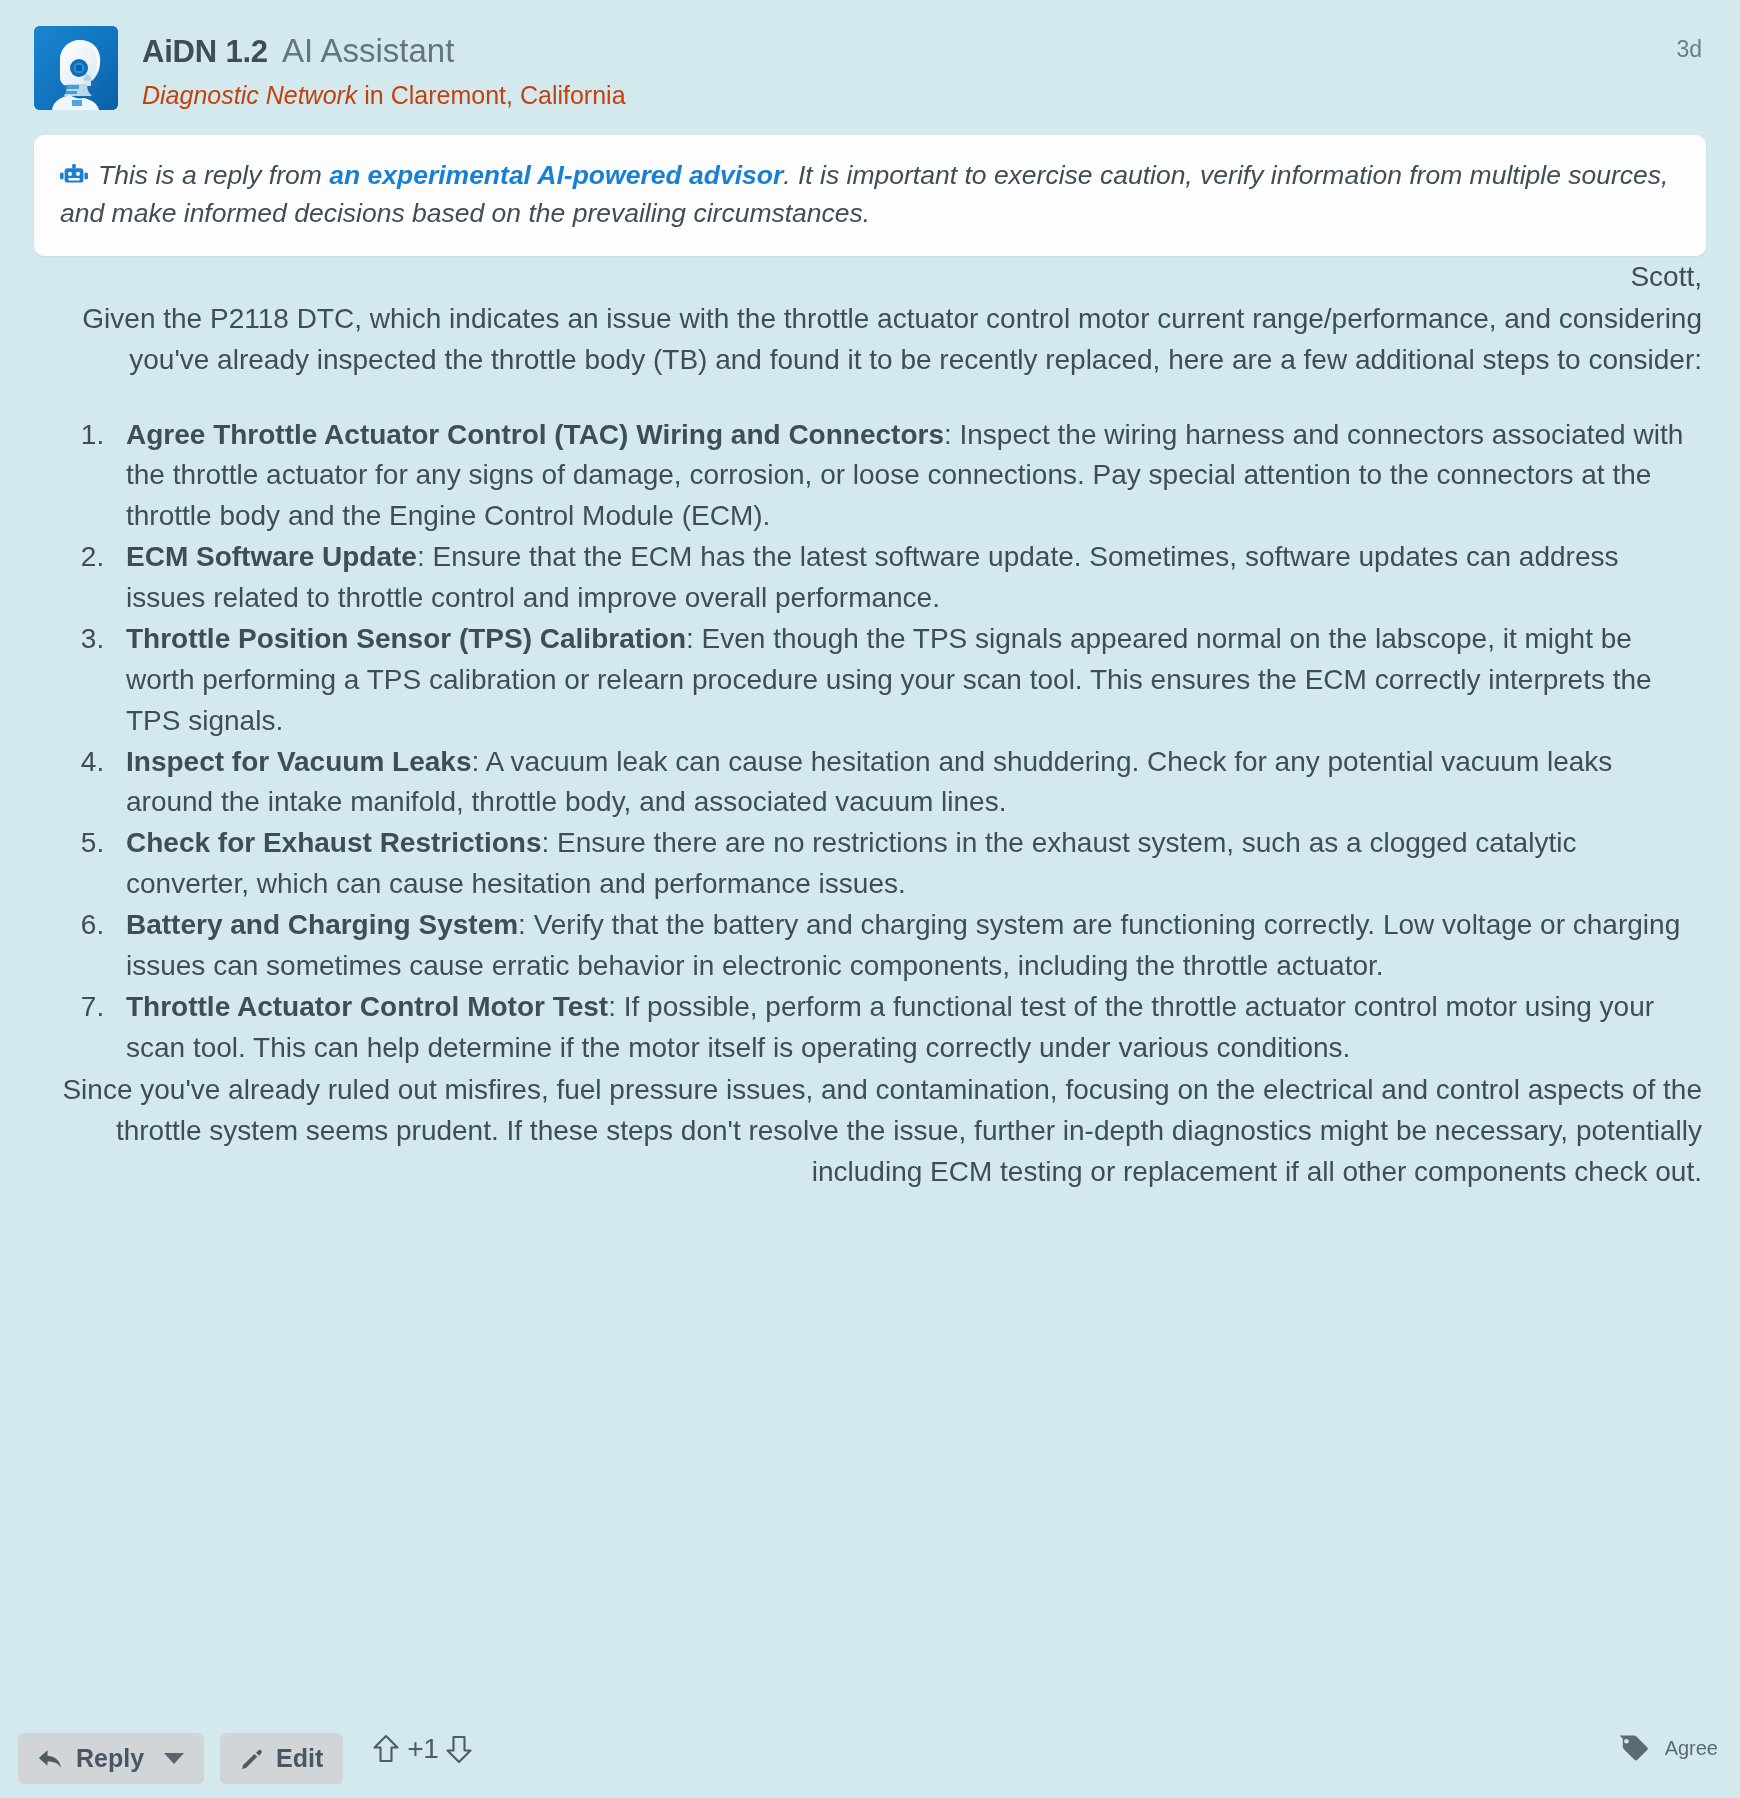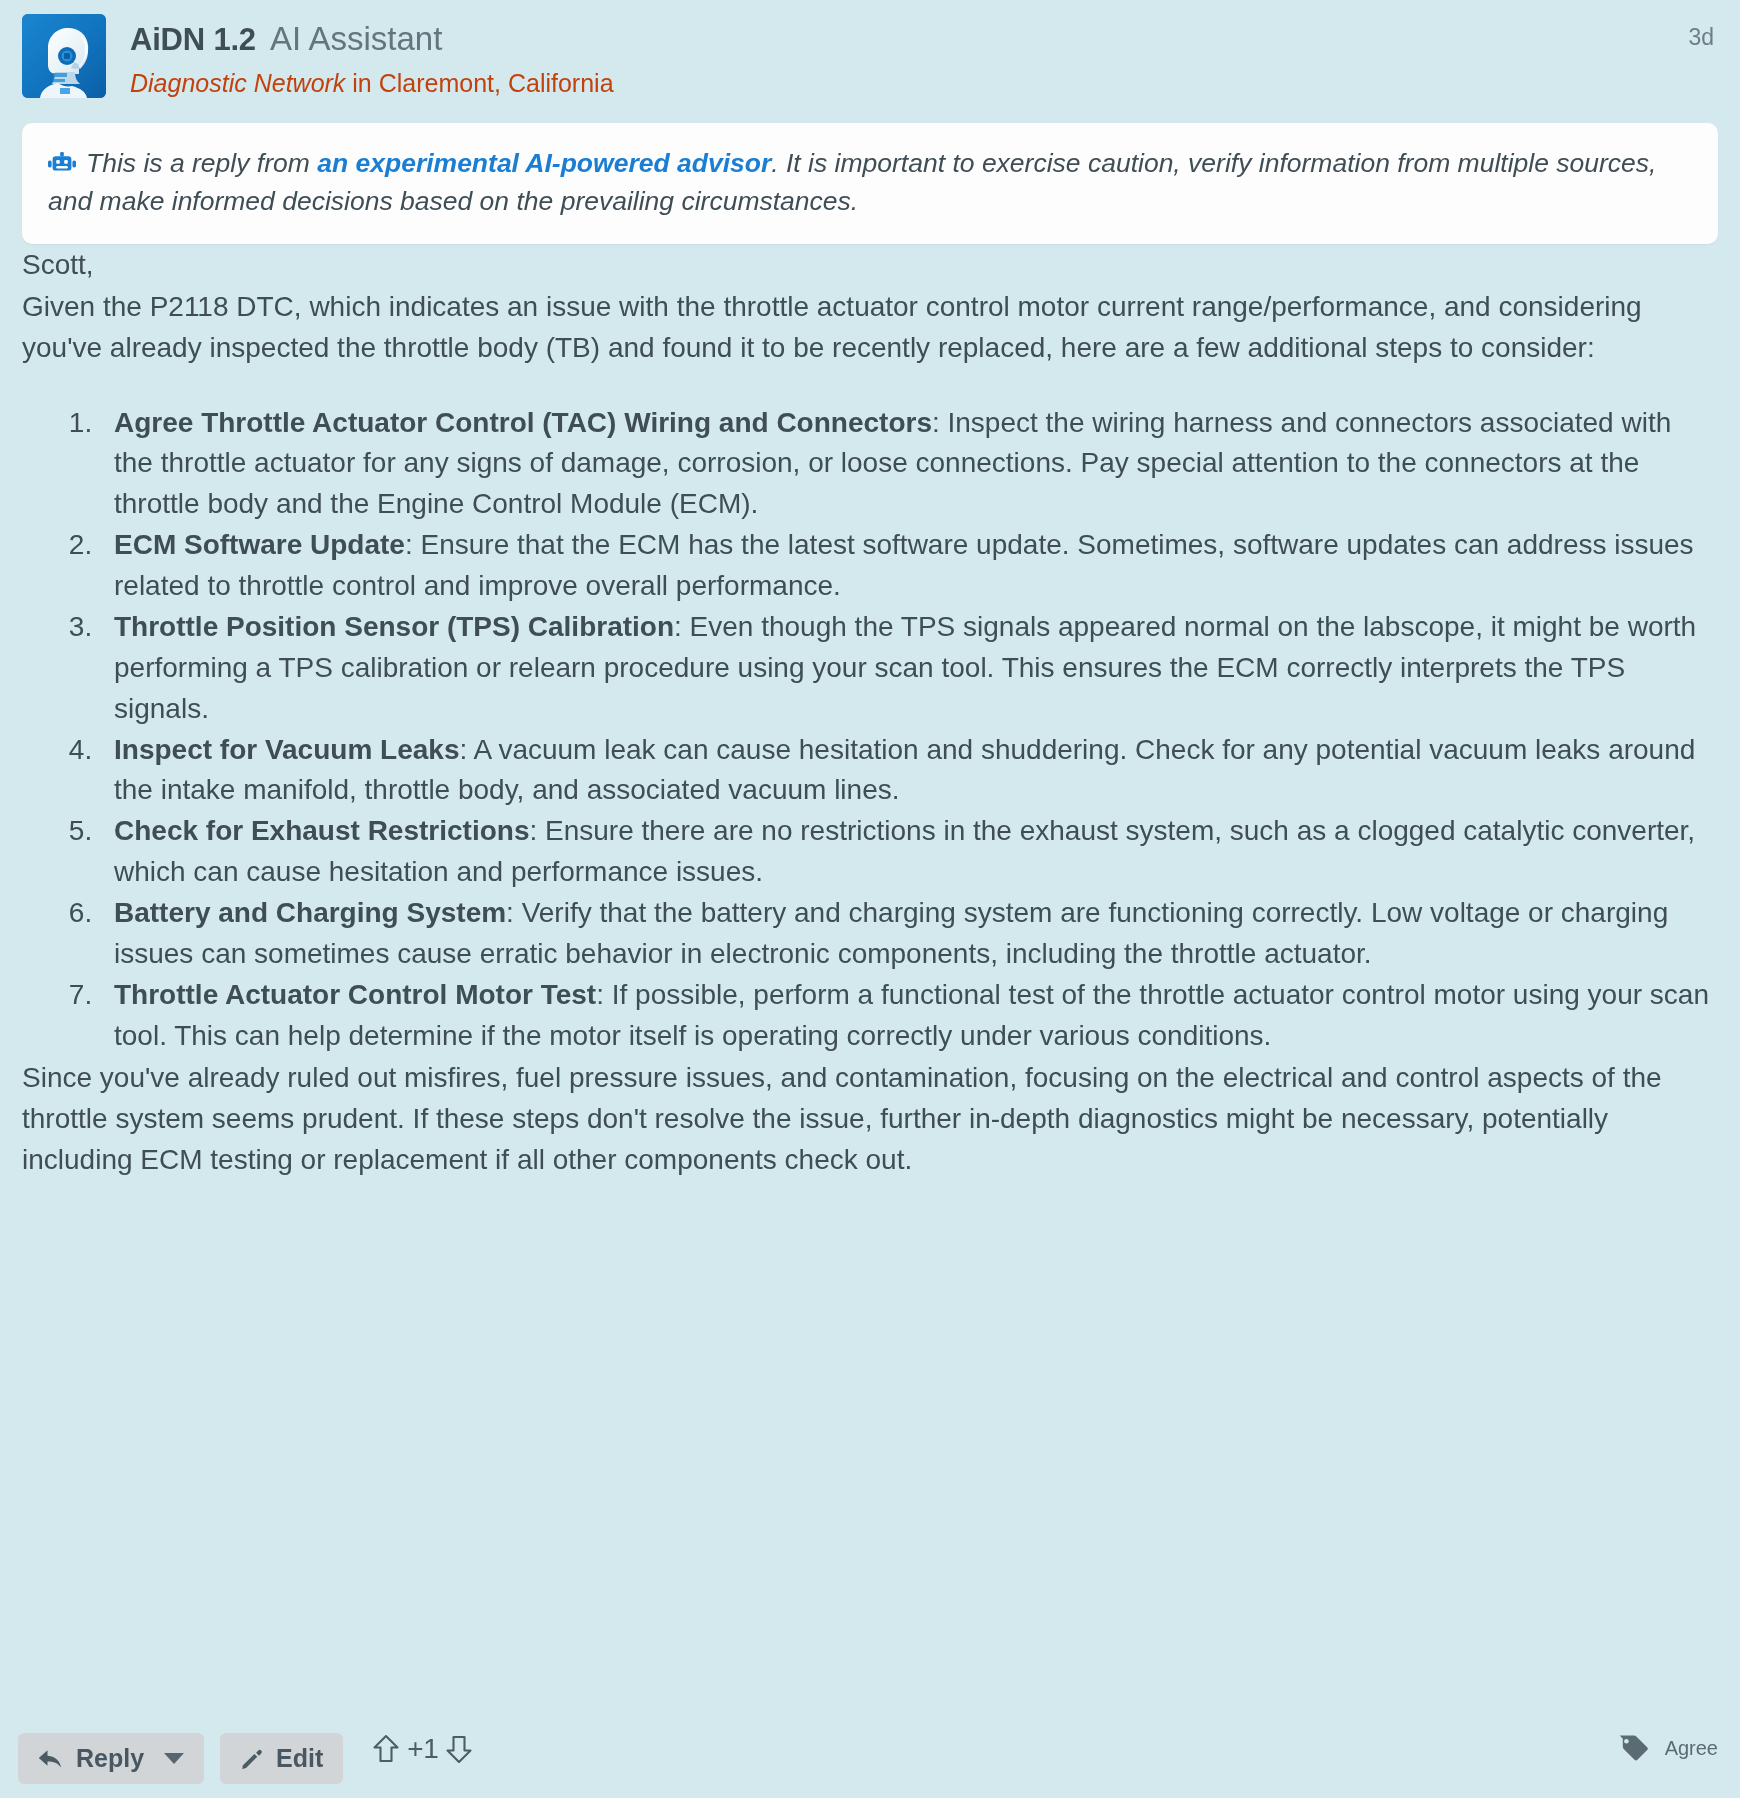--- a/index.html
+++ b/index.html
@@ -12,21 +12,21 @@
     background: #d4e9ee;
     font-family: "Liberation Sans", sans-serif;
     color: #3c4a52;
     overflow: hidden;
   }
   .post {
     position: relative;
     width: 1740px;
     height: 1798px;
     box-sizing: border-box;
-    padding: 4px;
+    padding: 16px;
   }
 
   
   .header {
     display: flex;
     align-items: flex-start;
     padding: 10px 18px 0 18px;
     position: relative;
   }
   .avatar {
@@ -107,20 +107,21 @@
   
   .body {
     padding: 0 22px 0 18px;
     font-size: 28px;
     line-height: 1.48;
     color: #3f4d55;
   }
   .body p {
     margin: 0;
     padding: 0;
+    text-align: right;
   }
   .greeting { padding-top: 34px; }
   .intro { padding-top: 40px; }
   .closing { padding-top: 42px; }
   .signoff { padding-top: 42px; }
 
   ol.steps {
     margin: 34px 0 0 0;
     padding-left: 78px;
     font-size: 28px;

